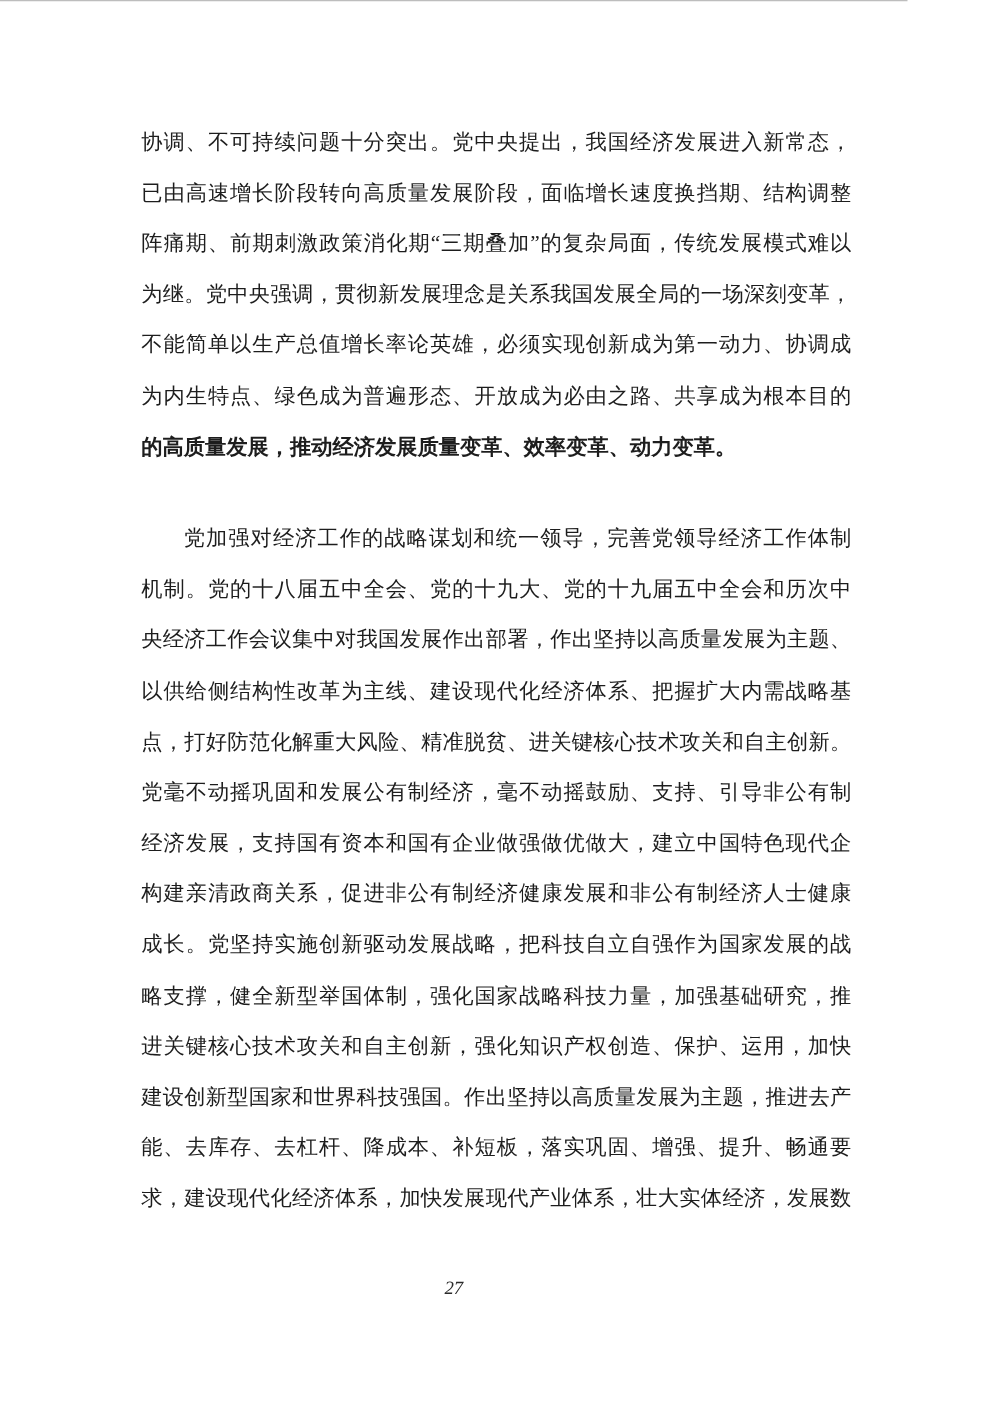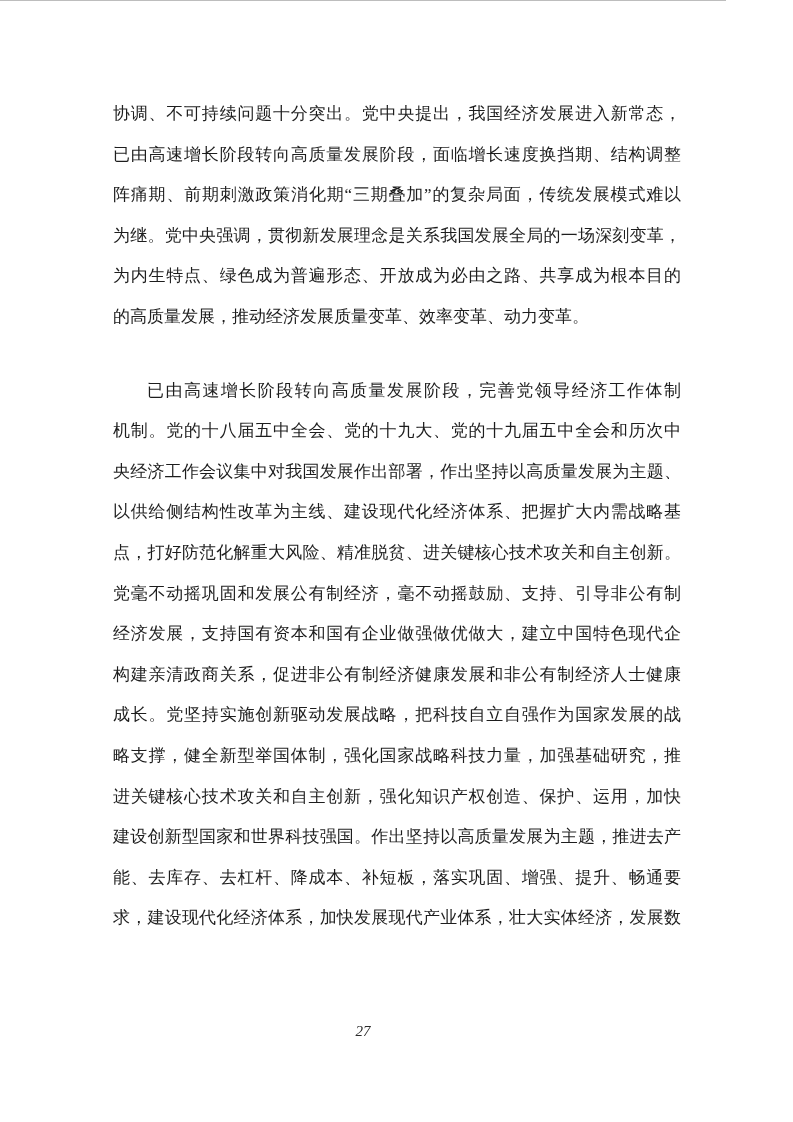--- a/index.html
+++ b/index.html
@@ -34,20 +34,21 @@
     margin-top: 33px;
   }
   .line {
     text-align: justify;
     text-align-last: justify;
     white-space: nowrap;
   }
   .line.no-justify {
     text-align: center;
     text-align-last: left;
+    font-weight: bold;
   }
   .line.indent {
     text-indent: 2em;
   }
   .page-number {
     position: absolute;
     top: 1022px;
     left: 0;
     width: 100%;
     text-align: center;
@@ -60,25 +61,26 @@
 </head>
 <body style="background: rgb(255, 255, 255);">
 
 <div class="page">
   <div class="text-block" id="text-block" style="color: rgb(29, 29, 29);">
       <div class="para">
         <div class="line">协调、不可持续问题十分突出。党中央提出，我国经济发展进入新常态，</div>
         <div class="line">已由高速增长阶段转向高质量发展阶段，面临增长速度换挡期、结构调整</div>
         <div class="line">阵痛期、前期刺激政策消化期“三期叠加”的复杂局面，传统发展模式难以</div>
         <div class="line">为继。党中央强调，贯彻新发展理念是关系我国发展全局的一场深刻变革，</div>
+        <div class="line">不能简单以生产总值增长率论英雄，必须实现创新成为第一动力、协调成</div>
         <div class="line">为内生特点、绿色成为普遍形态、开放成为必由之路、共享成为根本目的</div>
         <div class="line no-justify">的高质量发展，推动经济发展质量变革、效率变革、动力变革。</div>
       </div>
       <div class="para">
-        <div class="line indent">已由高速增长阶段转向高质量发展阶段，完善党领导经济工作体制</div>
+        <div class="line indent">党加强对经济工作的战略谋划和统一领导，完善党领导经济工作体制</div>
         <div class="line">机制。党的十八届五中全会、党的十九大、党的十九届五中全会和历次中</div>
         <div class="line">央经济工作会议集中对我国发展作出部署，作出坚持以高质量发展为主题、</div>
         <div class="line">以供给侧结构性改革为主线、建设现代化经济体系、把握扩大内需战略基</div>
         <div class="line">点，打好防范化解重大风险、精准脱贫、进关键核心技术攻关和自主创新。</div>
         <div class="line">党毫不动摇巩固和发展公有制经济，毫不动摇鼓励、支持、引导非公有制</div>
         <div class="line">经济发展，支持国有资本和国有企业做强做优做大，建立中国特色现代企</div>
         <div class="line">构建亲清政商关系，促进非公有制经济健康发展和非公有制经济人士健康</div>
         <div class="line">成长。党坚持实施创新驱动发展战略，把科技自立自强作为国家发展的战</div>
         <div class="line">略支撑，健全新型举国体制，强化国家战略科技力量，加强基础研究，推</div>
         <div class="line">进关键核心技术攻关和自主创新，强化知识产权创造、保护、运用，加快</div>

